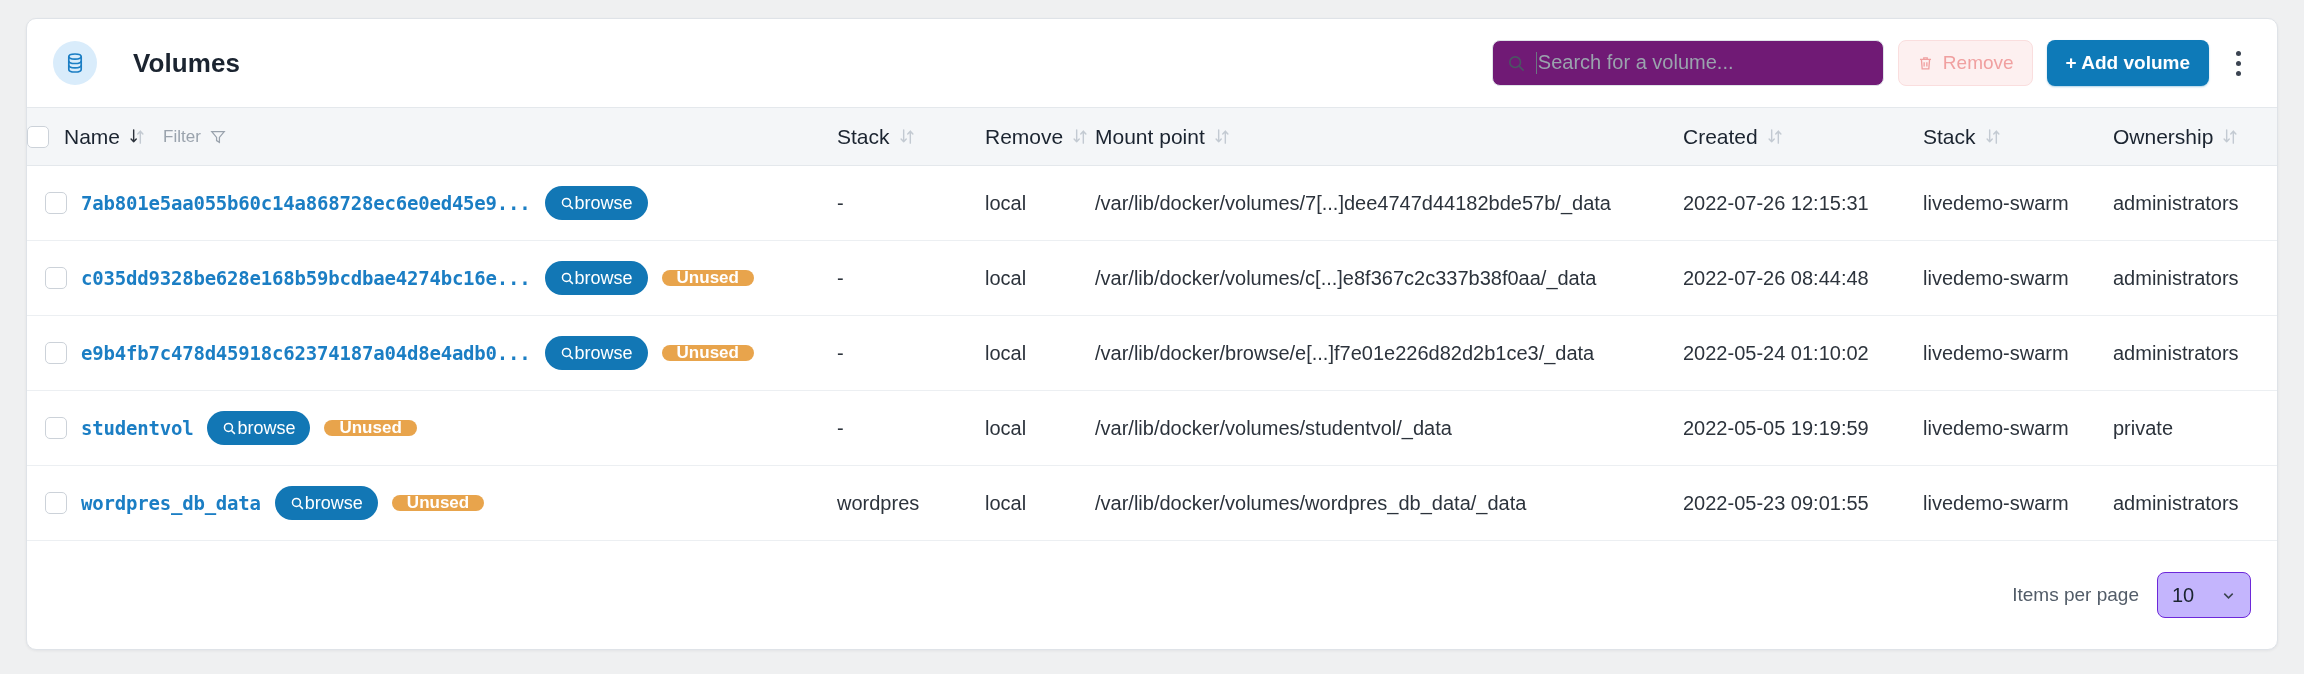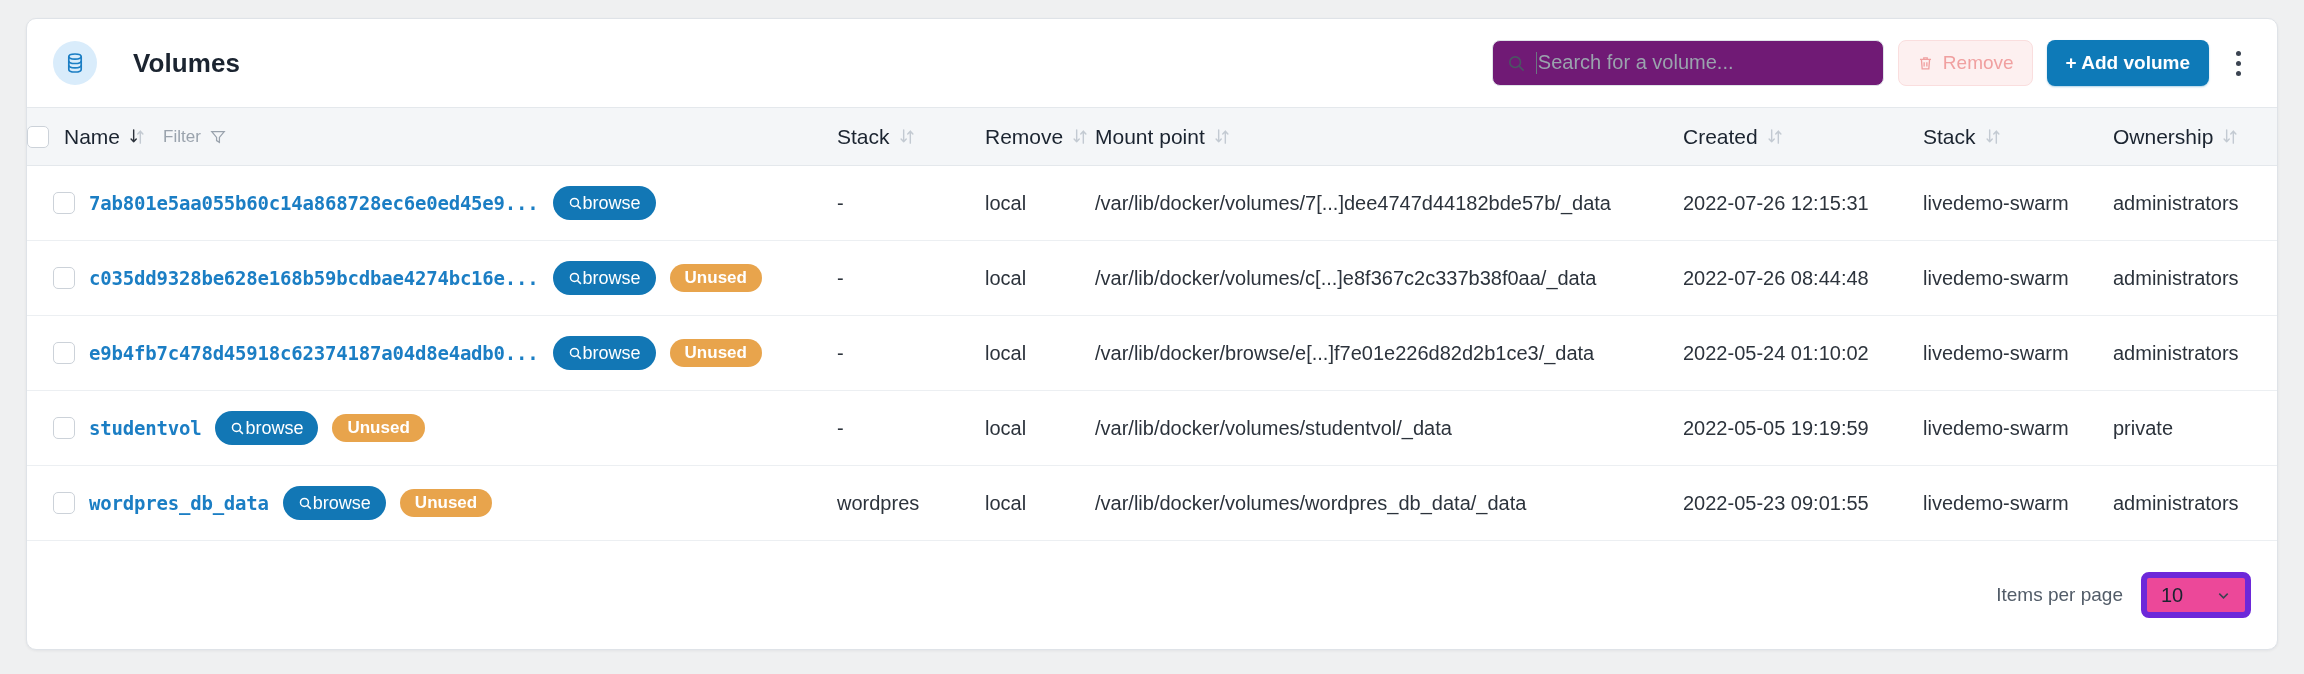--- a/index.html
+++ b/index.html
@@ -93,21 +93,21 @@
   .filter-lbl { font-size: 17px; color: #9aa3ad; margin-left: 9px; }
 
   .tbl tbody td {
     border-bottom: 1px solid #eceff2;
     height: 75px;
     font-size: 20px; color: #2c333c; vertical-align: middle;
   }
   .tbl tbody tr:last-child td { border-bottom: 1px solid #eceff2; }
 
   
-  .c-name  { width: 810px; padding-left: 26px; }
+  .c-name  { width: 810px; padding-left: 18px; }
   .c-stack { width: 148px; }
   .c-drvr  { width: 110px; }
   .c-mount { width: 588px; }
   .c-creat { width: 240px; }
   .c-host  { width: 190px; }
   .c-owner { width: 200px; }
 
   .cbx {
     width: 22px; height: 22px; border: 1px solid #ccd2d9; border-radius: 5px;
     background: #fff; display: inline-block; flex: 0 0 22px; cursor: pointer;
@@ -118,36 +118,36 @@
     font-family: "DejaVu Sans Mono", monospace;
     font-size: 19px; font-weight: 700; color: #1b7ec4; letter-spacing: -0.2px;
     cursor: pointer;
   }
   .browse {
     height: 34px; border-radius: 17px; background: #1277b5; color: #fff;
     font-size: 18px; display: inline-flex; align-items: center; 
     padding: 0 15px; cursor: pointer; white-space: nowrap;
   }
   .badge-unused {
-    height: 28px; border-radius: 16px; background: #e8a44c; color: #ffffff;
+    height: 16px; border-radius: 16px; background: #e8a44c; color: #ffffff;
     font-size: 17px; font-weight: 700; display: inline-flex; align-items: center;
     padding: 0 15px; white-space: nowrap;
   }
 
   
   .card-foot {
     flex: 1 1 auto;
     display: flex; align-items: center; justify-content: flex-end;
     padding: 0 26px;
     gap: 18px;
   }
   .ipp-label { font-size: 19px; color: #525c68; }
   .ipp-select {
-    width: 110px; height: 46px; border: 6px solid #6d28d9; border-radius: 8px;
-    background: #ec4899; display: flex; align-items: center;
+    width: 94px; height: 46px; border: 1px solid #6d28d9; border-radius: 8px;
+    background: #c4b5fd; display: flex; align-items: center;
     justify-content: space-between; padding: 0 14px; cursor: pointer;
   }
   .ipp-select span { font-size: 20px; color: #1b2430; }
 
   svg { display: block; }
 </style>
 </head>
 <body>
 
 <div class="page">

